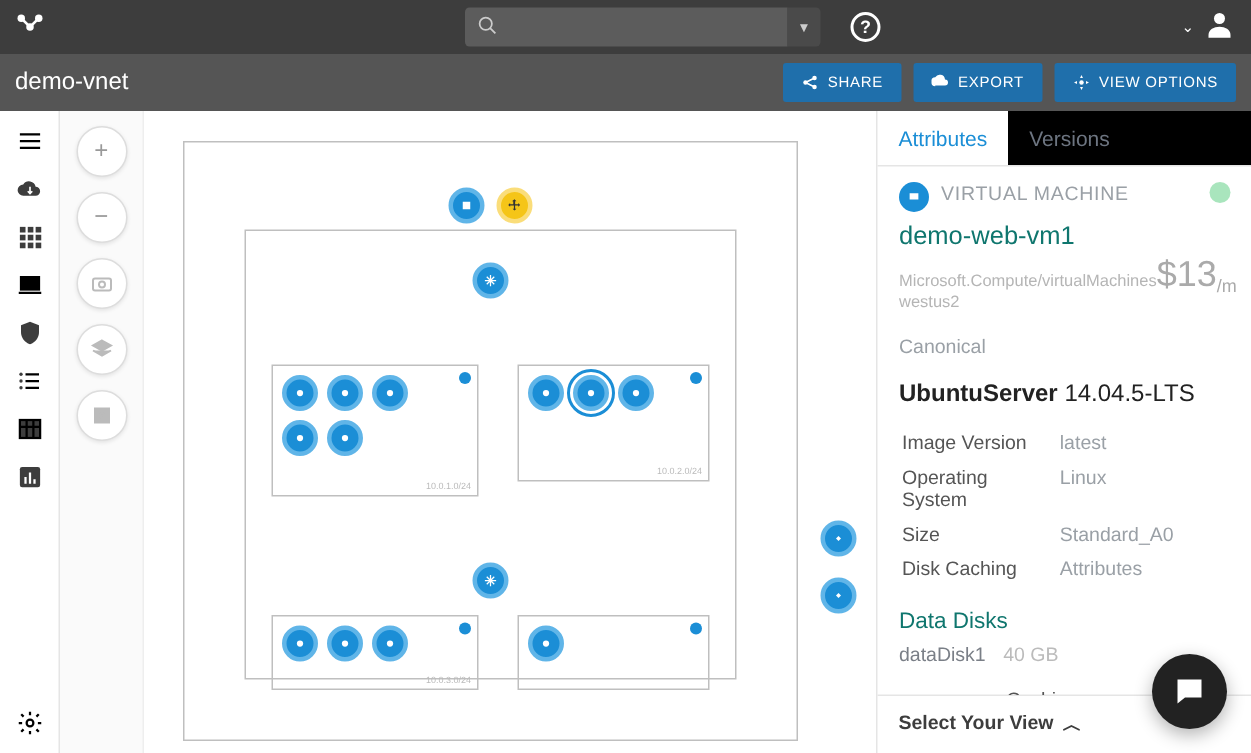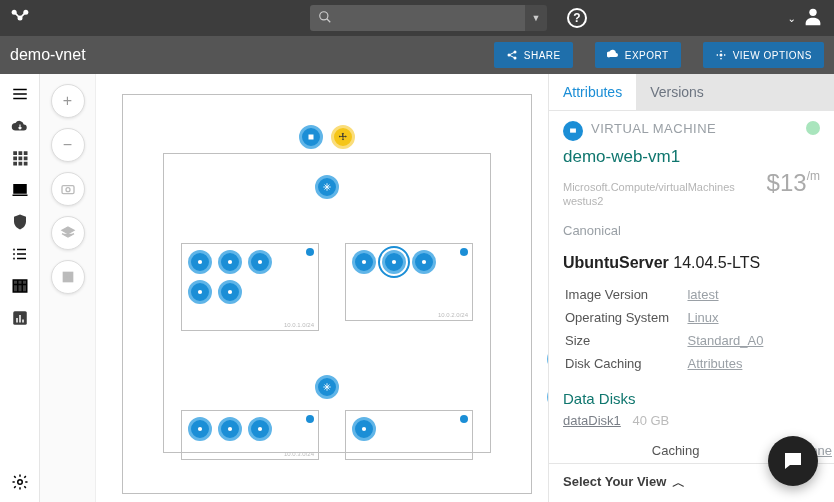--- a/index.html
+++ b/index.html
@@ -14,21 +14,21 @@
 .search-drop { width: 22px; height: 26px; background: #4a4a4a; display: flex; align-items: center; justify-content: center; border-radius: 0 3px 3px 0; cursor: pointer; }
 .search-drop span { color: #ccc; font-size: 9px; }
 .topbar-right { margin-left: auto; display: flex; align-items: center; gap: 14px; }
 .help-icon { width: 20px; height: 20px; border: 2px solid #fff; border-radius: 50%; color: #fff; display: flex; align-items: center; justify-content: center; font-size: 12px; font-weight: bold; cursor: pointer; margin-left: 20px; }
 .user-area { display: flex; align-items: center; gap: 6px; color: #fff; cursor: pointer; }
 .user-area .chev { font-size: 10px; }
 .user-icon svg { fill: #fff; width: 22px; height: 22px; }
 
 .subbar { height: 38px; background: #555; display: flex; align-items: center; padding: 0 10px; }
 .breadcrumb { color: #fff; font-size: 16px; font-weight: 500; }
-.subbar-actions { margin-left: auto; display: flex; gap: 22px; }
+.subbar-actions { margin-left: auto; display: flex; gap: 8px; }
 .action-btn { background: #1f6fab; color: #fff; border: none; height: 26px; padding: 0 12px; font-size: 10px; letter-spacing: .5px; display: flex; align-items: center; gap: 6px; cursor: pointer; border-radius: 2px; }
 .action-btn svg { width: 12px; height: 12px; fill: #fff; }
 
 .main { display: flex; height: calc(502px - 36px - 38px); }
 
 .leftnav { width: 40px; background: #fff; border-right: 1px solid #e5e5e5; display: flex; flex-direction: column; align-items: center; padding-top: 10px; gap: 12px; position: relative; }
 .leftnav .nav-item { width: 20px; height: 20px; display: flex; align-items: center; justify-content: center; cursor: pointer; color: #3d3d3d; }
 .leftnav .nav-item.active { color: #000; }
 .leftnav svg { width: 18px; height: 18px; fill: currentColor; }
 .leftnav .settings { position: absolute; bottom: 10px; }
@@ -53,44 +53,44 @@
 .g3 { left: 58px; top: 315px; width: 138px; height: 50px; }
 .g4 { left: 222px; top: 315px; width: 128px; height: 50px; }
 .g-row { display: flex; gap: 6px; margin-bottom: 6px; }
 .corner-dot { position: absolute; top: 4px; right: 4px; width: 8px; height: 8px; border-radius: 50%; background: #1b8ed6; }
 .side-node { position: absolute; right: -40px; }
 .sn1 { top: 252px; }
 .sn2 { top: 290px; }
 .node-sel { outline: 2px solid #1b8ed6; outline-offset: 2px; }
 .tiny-label { position: absolute; bottom: 2px; right: 4px; font-size: 6px; color: #bbb; }
 
-.right-panel { width: 286px; border-left: 1px solid #e5e5e5; display: flex; flex-direction: column; background: #fff; overflow: visible; position: relative; }
+.right-panel { width: 250px; border-left: 1px solid #e5e5e5; display: flex; flex-direction: column; background: #fff; overflow: visible; position: relative; }
 .tabs-row { display: flex; border-bottom: 1px solid #e5e5e5; }
 .tab { flex: 0 0 auto; padding: 10px 14px; font-size: 14px; cursor: pointer; color: #1b8ed6; }
-.tab.inactive { background: #e5e5e5; color: #6d7581; flex: 1; }
+.tab.inactive { background: #000000; color: #6d7581; flex: 1; }
 .panel-body { padding: 10px 14px; flex: 1; overflow-y: auto; font-size: 13px; color: #444; }
 .res-head { display: flex; gap: 8px; margin-bottom: 6px; }
 .res-icon { width: 20px; height: 20px; border-radius: 50%; background: #1b8ed6; display: flex; align-items: center; justify-content: center; }
 .res-icon svg { width: 10px; height: 10px; fill: #fff; }
 .res-type { color: #9aa0a6; font-size: 13px; letter-spacing: .5px; }
 .status-dot { width: 14px; height: 14px; border-radius: 50%; background: #a9e5bd; margin-left: auto; }
 .res-title { font-size: 17px; color: #0f766e; margin-bottom: 2px; }
 .res-sub { font-size: 11px; color: #b5b5b5; margin-bottom: 2px; }
 .price-row { display: flex; align-items: baseline; }
 .price { margin-left: auto; font-size: 24px; color: #aaa; }
 .price-unit { font-size: 12px; color: #aaa; }
 .section { margin-top: 14px; }
 .sec-label { color: #9aa0a6; font-size: 13px; margin-bottom: 16px; }
 .sec-main { font-size: 16px; color: #222; }
 .sec-main .ver { font-weight: 400; color: #222; }
 .kv-table { margin-top: 10px; width: 100%; font-size: 13px; }
 .kv-table tr td { padding: 3px 0; vertical-align: top; }
 .kv-table .k { color: #555; width: 48%; }
-.kv-table .v { color: #9aa0a6; text-decoration: underline; }
-.disk-link { color: #7a7f87; text-decoration: underline; font-size: 13px; }
+.kv-table .v { color: #9aa0a6; }
+.disk-link { color: #7a7f87; font-size: 13px; }
 .disk-size { color: #bbb; margin-left: 8px; font-size: 13px; }
 .sub-kv { margin-left: 14px; text-align: right; }
 .select-view { border-top: 1px solid #e5e5e5; padding: 10px 14px; font-size: 13px; font-weight: 600; cursor: pointer; display: flex; gap: 6px; }
 
 .chat-bubble { position: absolute; right: 16px; bottom: 16px; width: 50px; height: 50px; border-radius: 50%; background: #222; display: flex; align-items: center; justify-content: center; cursor: pointer; box-shadow: 0 4px 12px rgba(0,0,0,.3); z-index: 100; }
 .chat-bubble svg { width: 24px; height: 24px; fill: #fff; }
 </style>
 </head>
 <body>
 
@@ -391,21 +391,21 @@
           </div>
         <div class="res-type">VIRTUAL MACHINE</div>
         <div class="status-dot"></div>
       </div>
       <div class="res-title">demo-web-vm1</div>
       <div class="price-row">
         <div>
           <div class="res-sub">Microsoft.Compute/virtualMachines</div>
           <div class="res-sub">westus2</div>
         </div>
-        <div style="margin-left:auto;display:flex;align-items:flex-start">
+        <div style="margin-left:auto;display:flex;align-items:flex-end">
           <span class="price">$13</span>
           <span class="price-unit">/m</span>
         </div>
       </div>
 
       <div class="section">
         <div class="sec-label">Canonical</div>
         <div class="sec-main">
           <b>UbuntuServer</b>
           <span class="ver">14.04.5-LTS</span>

